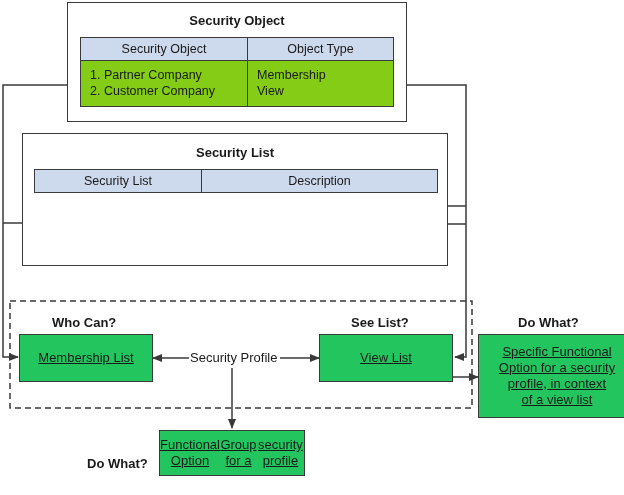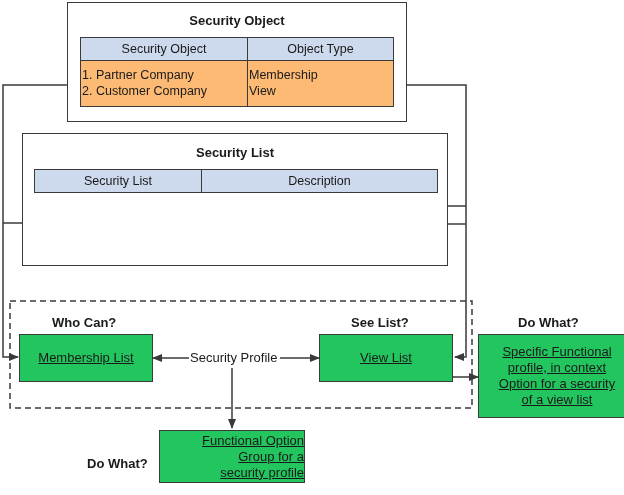--- a/index.html
+++ b/index.html
@@ -3,21 +3,21 @@
 <meta charset="utf-8">
 <style>
   html, body { margin: 0; padding: 0; background: #ffffff; }
   body { width: 624px; height: 495px; position: relative; overflow: hidden;
          font-family: "Liberation Sans", sans-serif; font-size: 13px; color: #1a1a1a; }
   .abs { position: absolute; box-sizing: border-box; }
   .frame { border: 1.5px solid #3a3a3a; background: #fff; }
   .frame-title { position: absolute; left: 0; right: 0; text-align: center; font-weight: bold; font-size: 13px; }
   table.grid { position: absolute; border-collapse: collapse; font-size: 12.5px; }
   table.grid th { background: #cdd9ec; font-weight: normal; border: 1.5px solid #3a3a3a; height: 22px; padding: 0; text-align: center; }
-  table.grid td { border: 1.5px solid #3a3a3a; vertical-align: top; padding: 6px 5px 4px 1px; line-height: 16px; background: #fdba74; }
+  table.grid td { border: 1.5px solid #3a3a3a; vertical-align: top; padding: 6px 5px 4px 9px; line-height: 16px; background: #84cc16; }
   .node { background: #22c55e; border: 1.5px solid #3a3a3a; display: flex; align-items: center; justify-content: center; text-align: center; font-size: 13px; line-height: 16px; text-decoration: underline; }
   .label-bold { font-weight: bold; font-size: 13px; }
   svg.lines { position: absolute; left: 0; top: 0; }
   .sp-label { background: #fff; padding: 0 1px; font-size: 13px; }
 </style>
 </head>
 <body>
 
 <svg class="lines" width="624" height="495">
   <defs>
@@ -88,23 +88,23 @@
 
 <div class="abs node" style="left:319px; top:334px; width:134px; height:48px;">
   <span>View List</span>
 </div>
 
 <div class="abs sp-label" style="left:189px; top:350px;">Security Profile</div>
 
 <div class="abs label-bold" style="left:518px; top:315px;">Do What?</div>
 <div class="abs node" style="left:478px; top:334px; width:158px; height:84px; flex-direction:column;">
   <div>Specific Functional</div>
+  <div>Option for a security</div>
   <div>profile, in context</div>
-  <div>Option for a security</div>
   <div>of a view list</div>
 </div>
 
 <div class="abs label-bold" style="left:87px; top:456px;">Do What?</div>
-<div class="abs node" style="left:159px; top:430px; width:146px; height:53px; flex-direction:column;align-items:flex-end;">
+<div class="abs node" style="left:159px; top:430px; width:146px; height:46px; flex-direction:row;">
   <div>Functional Option</div>
   <div>Group for a</div>
   <div>security profile</div>
 </div>
 
 </body></html>

